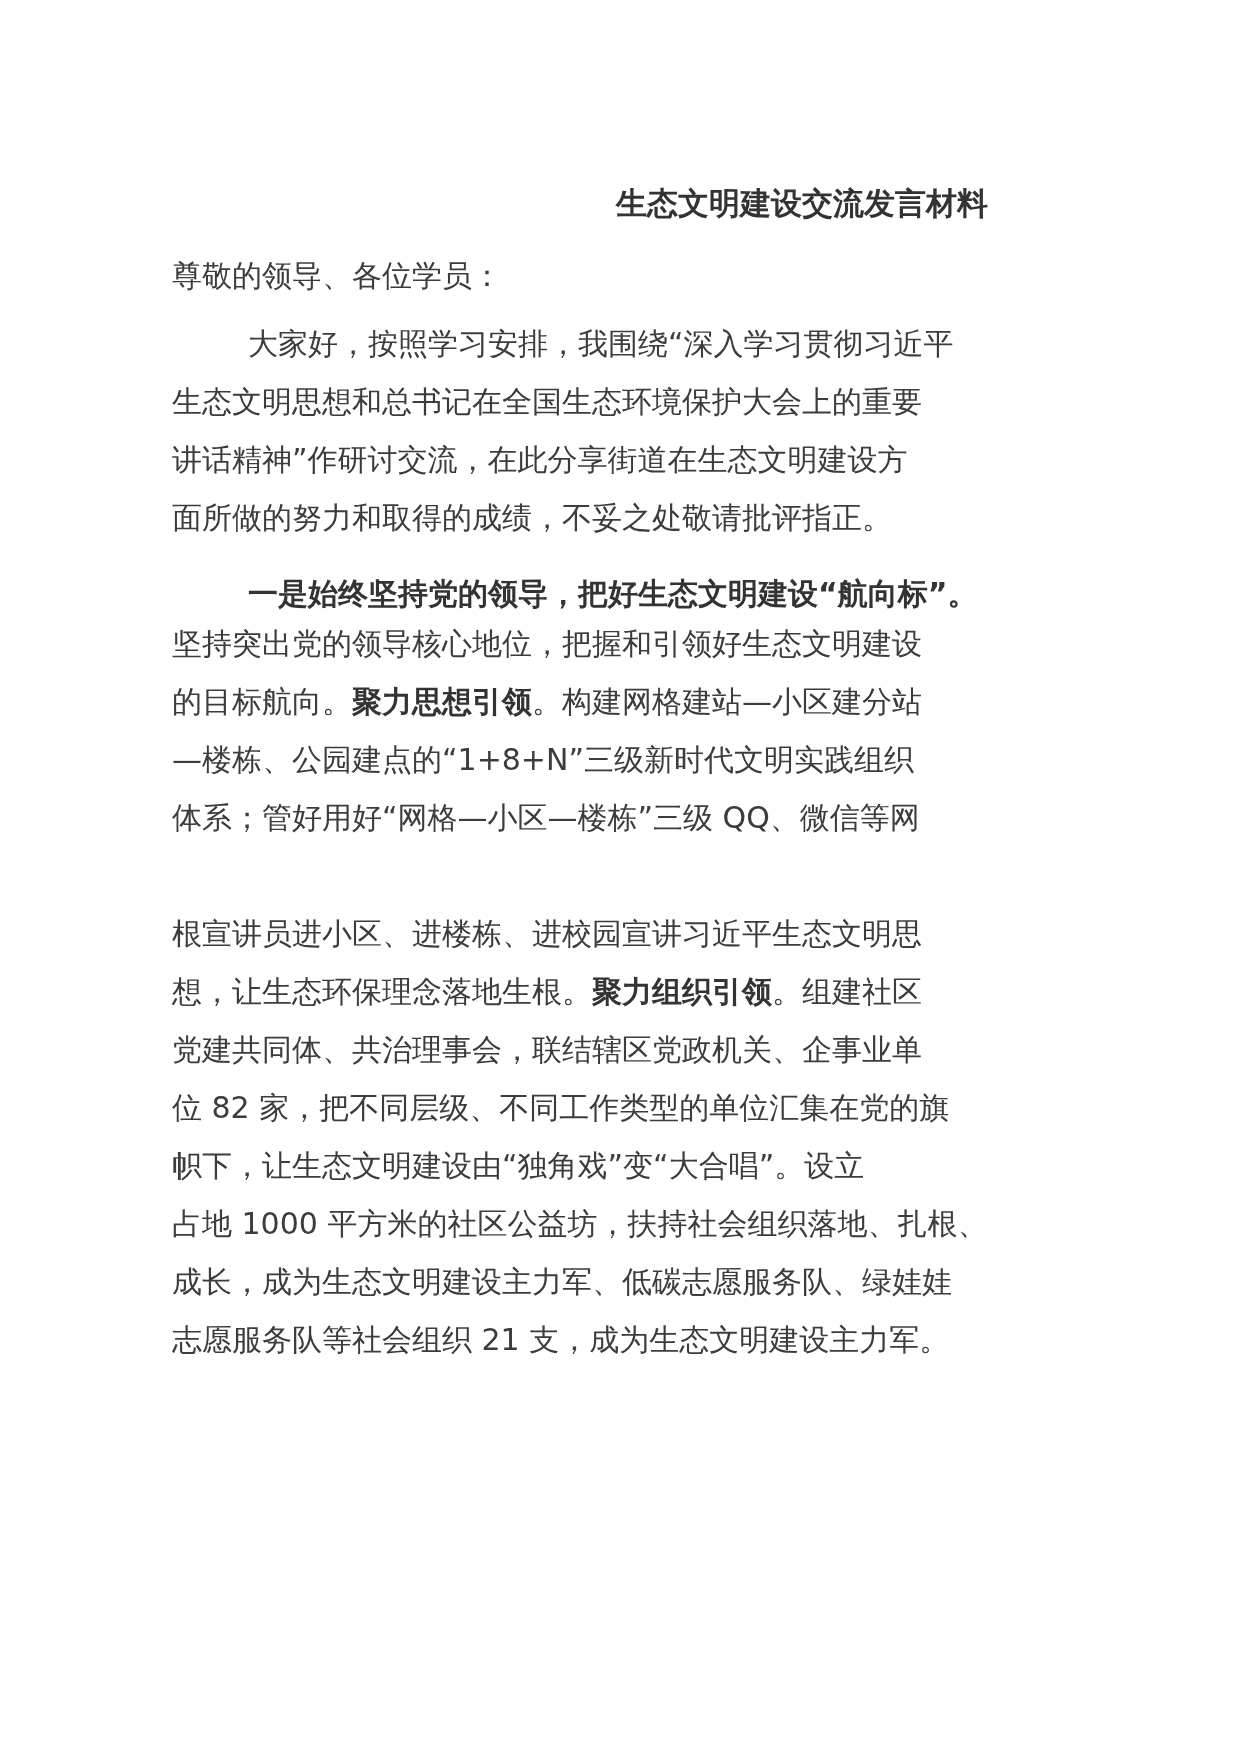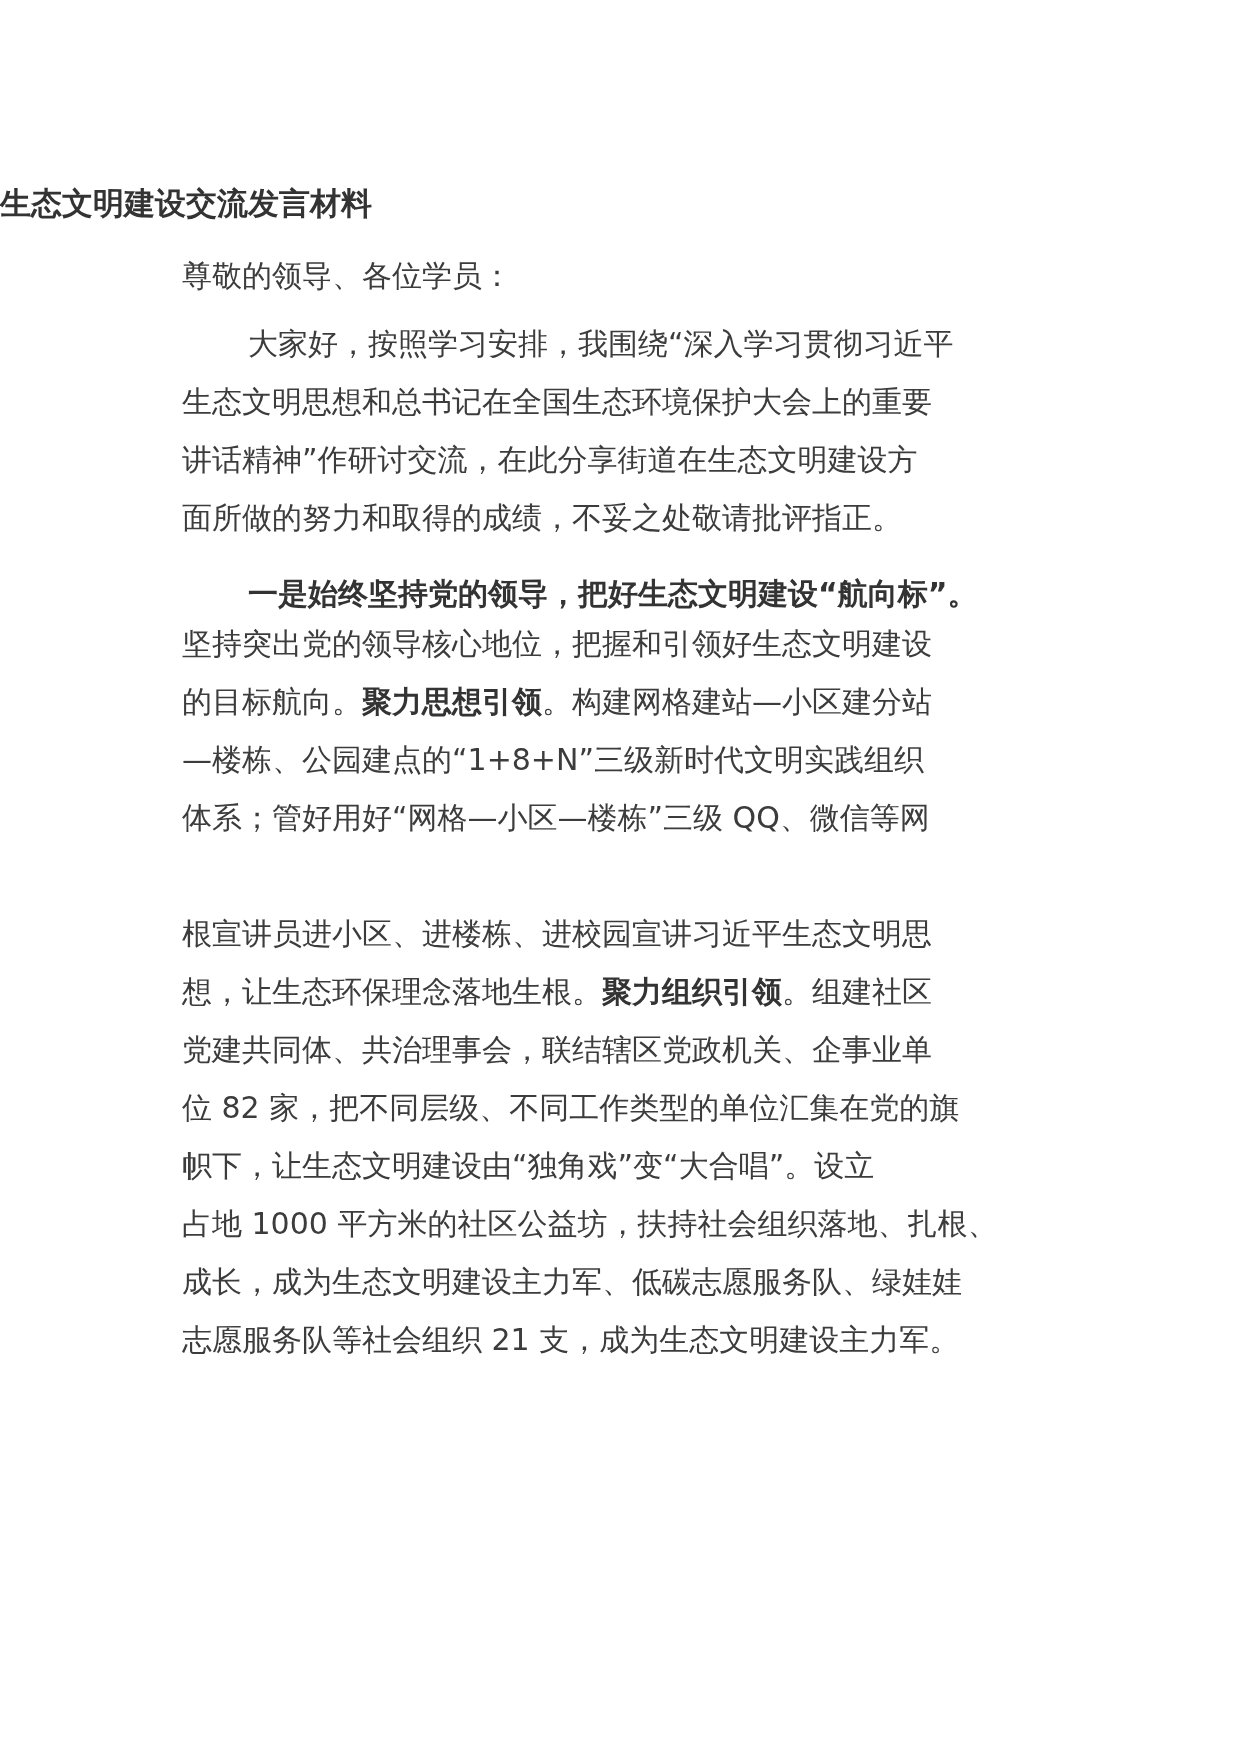--- a/index.html
+++ b/index.html
@@ -1,21 +1,21 @@
 <!DOCTYPE html>
 <html><head>
   <meta charset="utf-8">
   <style>
     html, body { margin:0; padding:0; background:#ffffff; }
     body { width:1240px; height:1754px; position:relative; overflow:hidden;
       font-family:"DejaVu Sans","Liberation Sans",sans-serif; color:#3a3a3a; }
     .page { position:absolute; left:0; top:0; width:1240px; height:1754px; }
-    .title { position:absolute; top:183px; left:0; width:988px; text-align:left;
+    .title { position:absolute; top:183px; left:0; width:988px; text-align:right;
       font-size:31px; font-weight:bold; color:#333; letter-spacing:0px; }
-    .line { position:absolute; left:182px; font-size:30px; white-space:nowrap; line-height:40px; color:#3c3c3c; }
+    .line { position:absolute; left:172px; font-size:30px; white-space:nowrap; line-height:40px; color:#3c3c3c; }
     .indent { left:248px; }
     b { font-weight:bold; color:#333; }
   </style>
 </head>
 <body>
 
 <div class="page">
   <div class="title">生态文明建设交流发言材料</div>
   <div class="line" style="top:256px">尊敬的领导、各位学员：</div>
 

